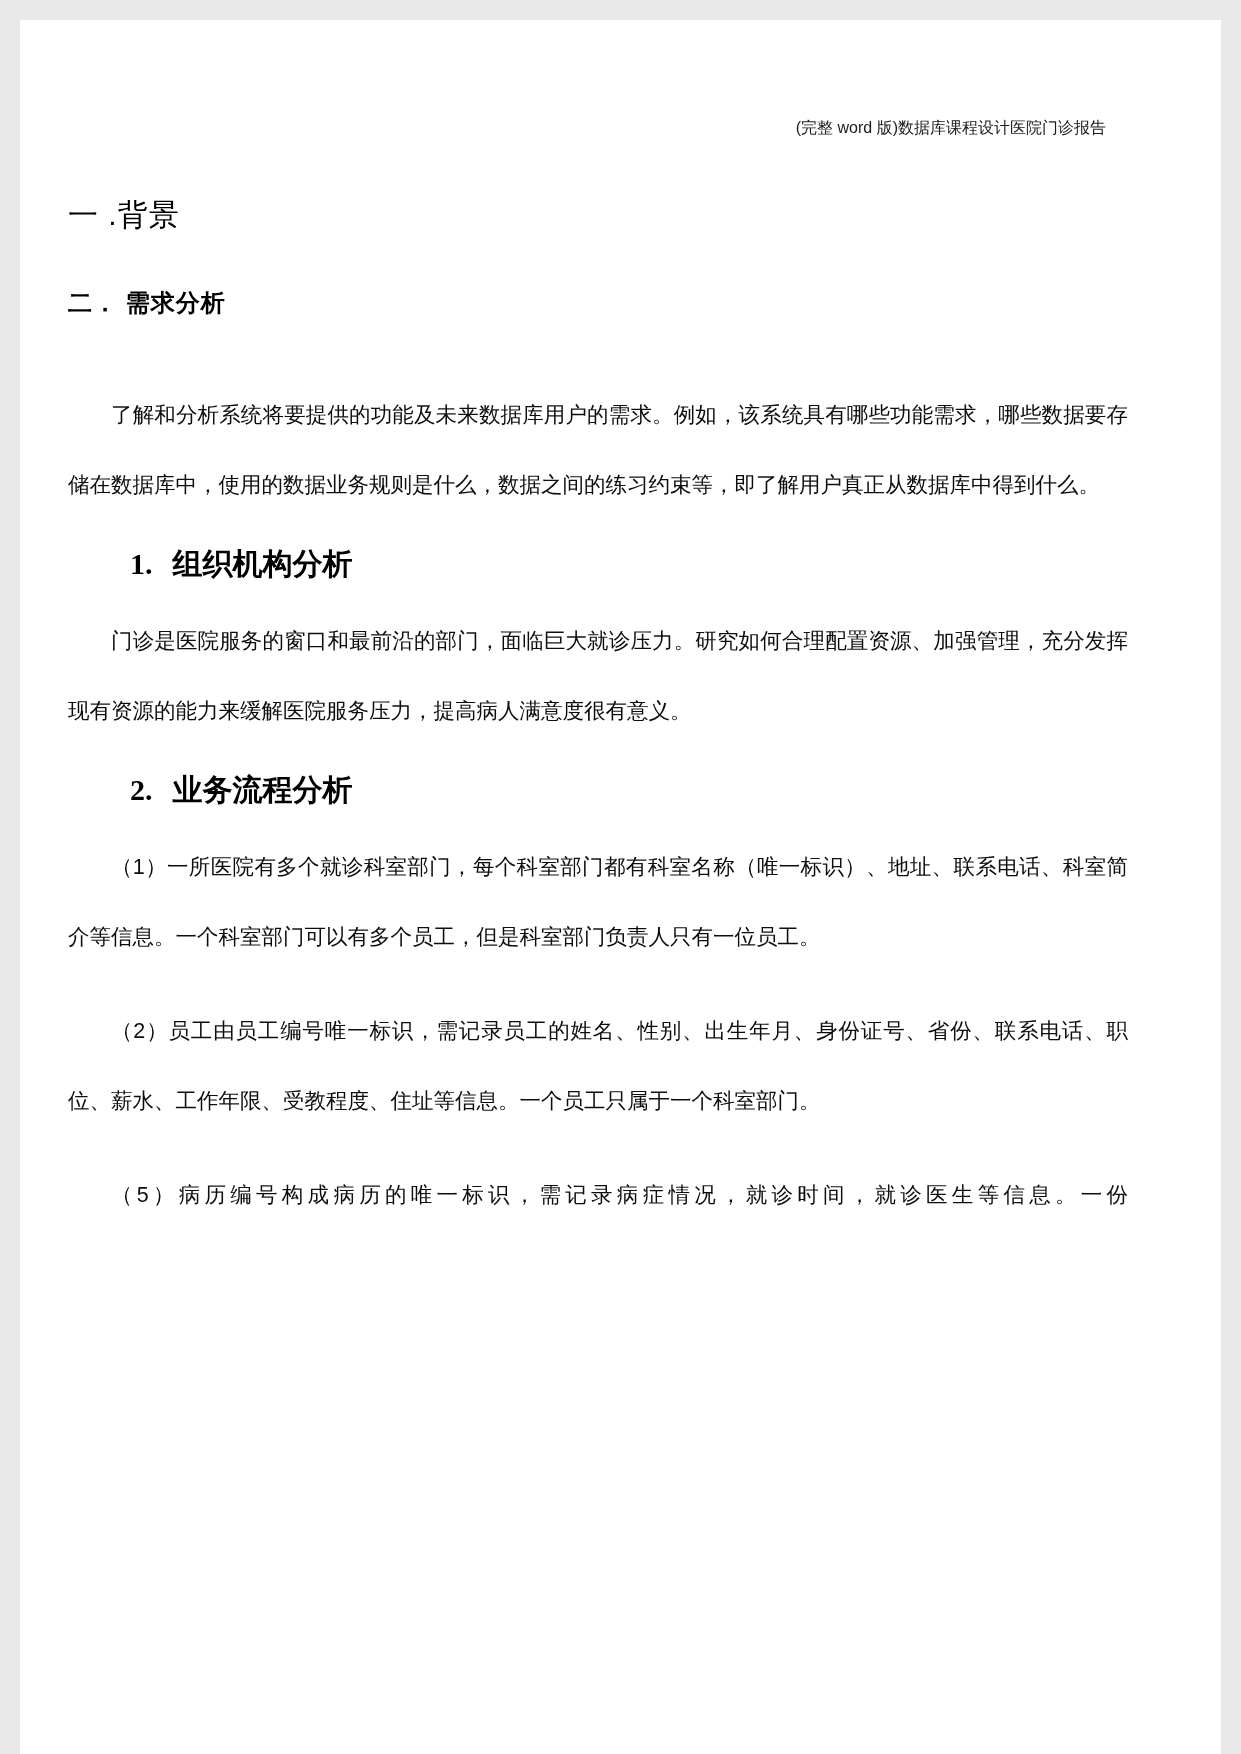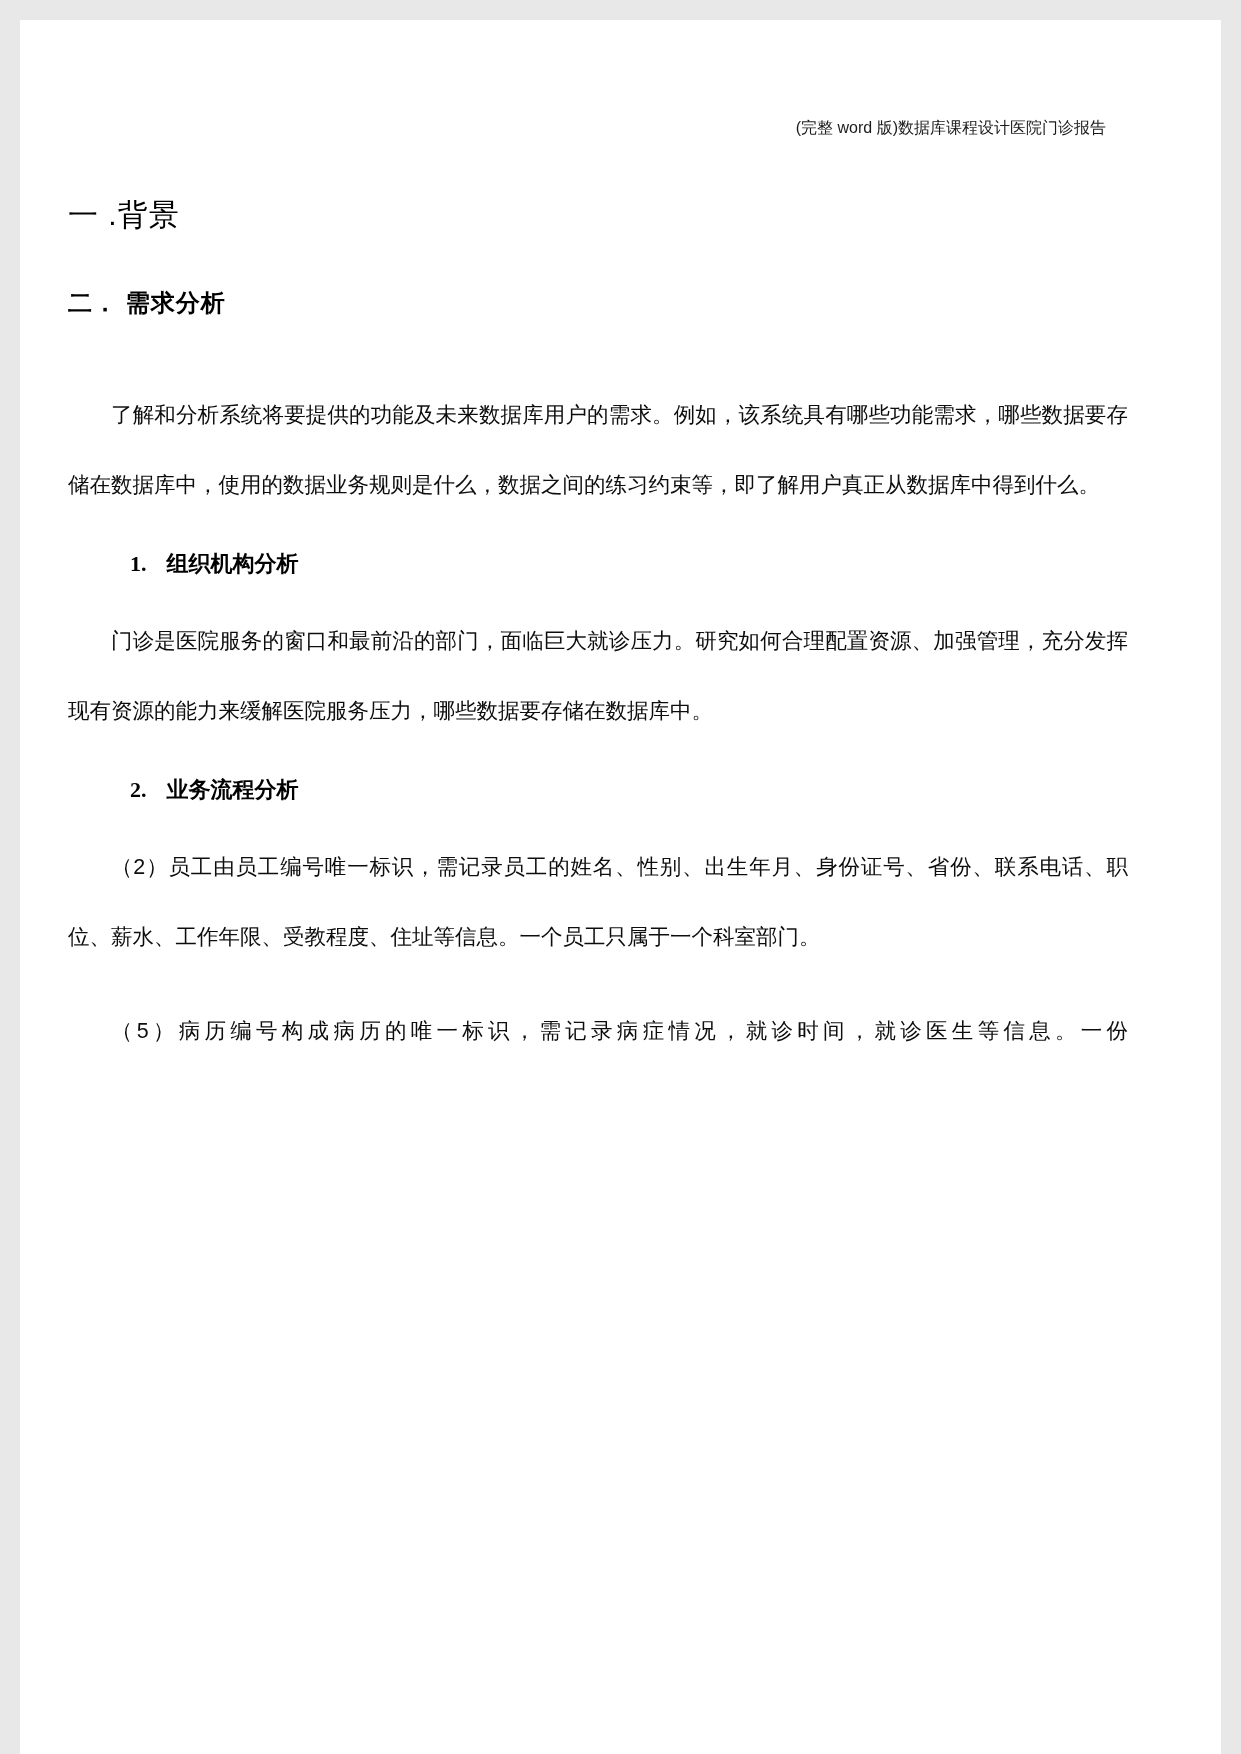--- a/index.html
+++ b/index.html
@@ -35,21 +35,21 @@
   .h2 {
     margin: 46px 0 0 0;
     font-size: 24px;
     line-height: 42px;
     font-weight: 700;
     letter-spacing: 1px;
   }
   .sub {
     margin: 26px 0 0 0;
     padding-left: 52px;
-    font-size: 22px;
+    font-size: 30px;
     line-height: 36px;
     font-weight: 700;
   }
   .sub .sub-num {
     font-family: "Liberation Serif", "DejaVu Serif", serif;
     font-weight: 700;
   }
   p.body {
     margin: 24px 0 0 0;
     font-size: 21.5px;
@@ -77,26 +77,27 @@
 
 
     <div class="h2">二． 需求分析</div>
 
     <p class="body first">了解和分析系统将要提供的功能及未来数据库用户的需求。例如，该系统具有哪些功能需求，哪些数据要存储在数据库中，使用的数据业务规则是什么，数据之间的练习约束等，即了解用户真正从数据库中得到什么。</p>
 
     <div class="sub">
       <span class="sub-num">1.</span><span>组织机构分析</span>
     </div>
 
-    <p class="body">门诊是医院服务的窗口和最前沿的部门，面临巨大就诊压力。研究如何合理配置资源、加强管理，充分发挥现有资源的能力来缓解医院服务压力，哪些数据要存储在数据库中。</p>
+    <p class="body">门诊是医院服务的窗口和最前沿的部门，面临巨大就诊压力。研究如何合理配置资源、加强管理，充分发挥现有资源的能力来缓解医院服务压力，提高病人满意度很有意义。</p>
 
     <div class="sub">
       <span class="sub-num">2.</span><span>业务流程分析</span>
     </div>
 
+    <p class="body">（1）一所医院有多个就诊科室部门，每个科室部门都有科室名称（唯一标识）、地址、联系电话、科室简介等信息。一个科室部门可以有多个员工，但是科室部门负责人只有一位员工。</p>
 
     <p class="body">（2）员工由员工编号唯一标识，需记录员工的姓名、性别、出生年月、身份证号、省份、联系电话、职位、薪水、工作年限、受教程度、住址等信息。一个员工只属于一个科室部门。</p>
 
 
     <p class="body page-cut">（5）病历编号构成病历的唯一标识，需记录病症情况，就诊时间，就诊医生等信息。一份</p>
 
   </div>
 </div>
 
 </body></html>

